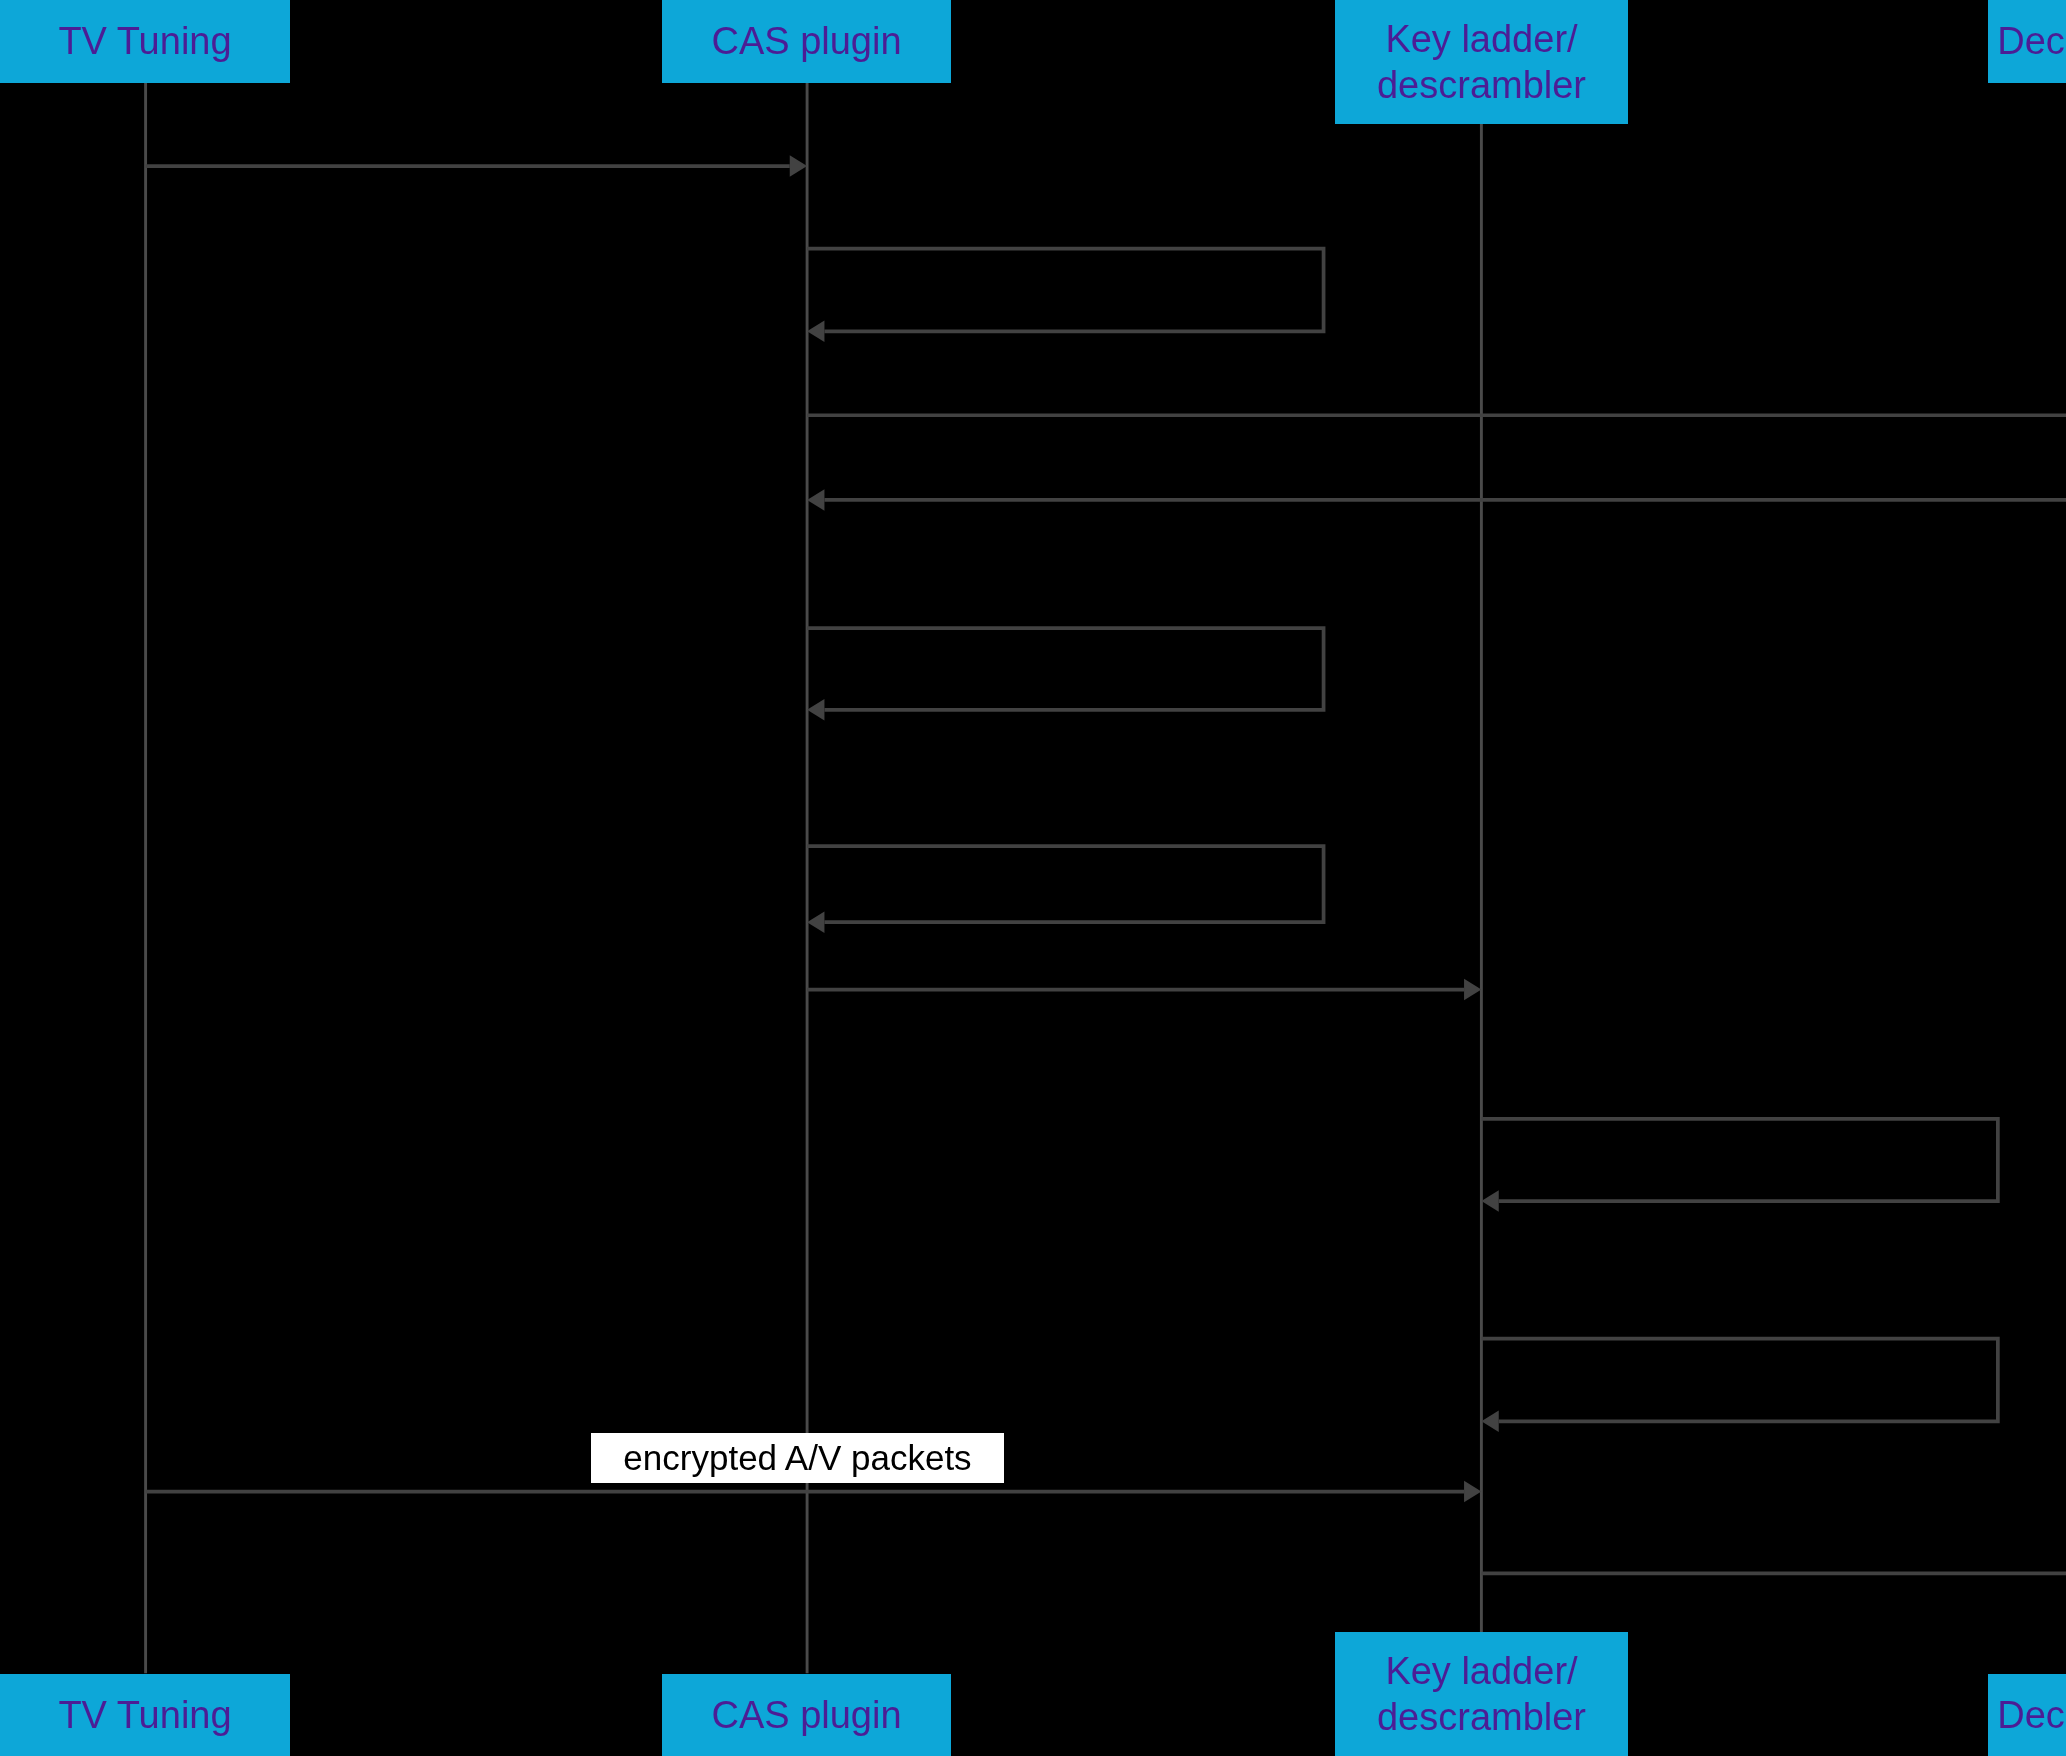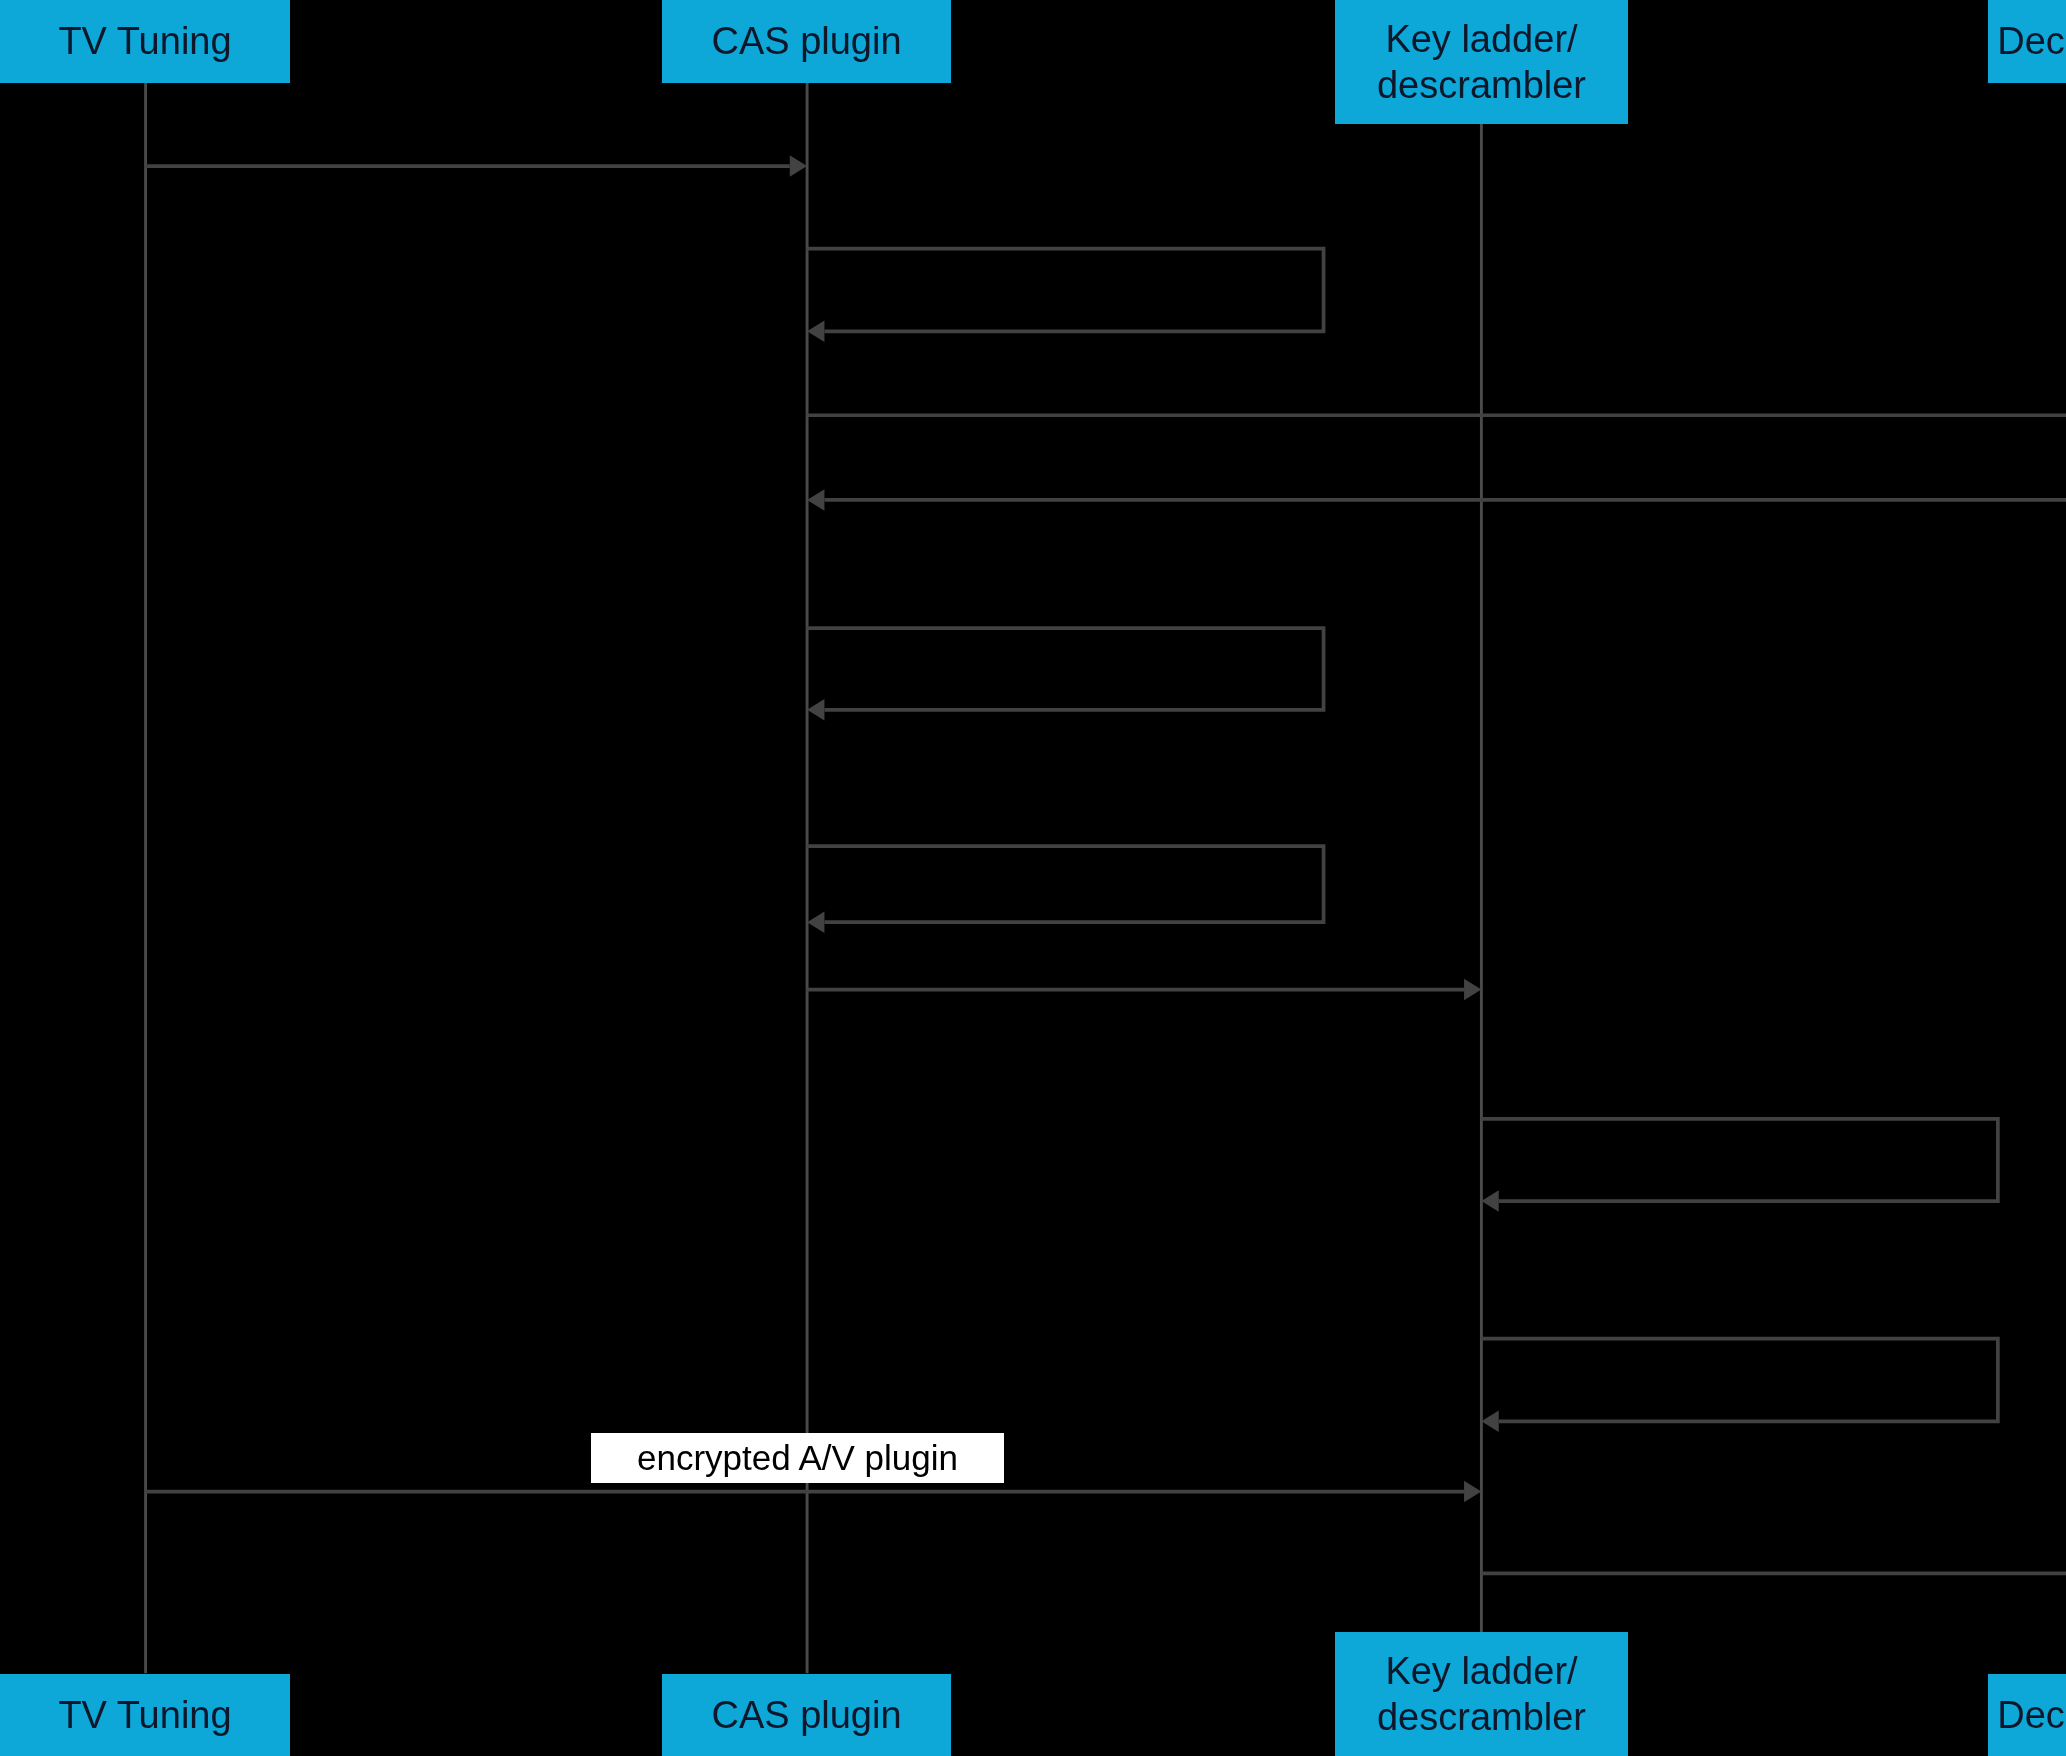--- a/index.html
+++ b/index.html
@@ -12,21 +12,21 @@
     font-family: "Liberation Sans", sans-serif;
   }
   #diagram-canvas {
     position: absolute;
     left: 0; top: 0;
     width: 2662px; height: 1756px;
   }
   .actor {
     position: absolute;
     background: #0da7d8;
-    color: #0f172a;
+    color: #4c1d95;
     display: flex;
     align-items: center;
     justify-content: center;
     text-align: center;
     font-size: 38px;
     line-height: 1.22;
     white-space: pre-line;
     font-weight: 400;
   }
   
@@ -96,16 +96,16 @@
   <div class="actor a-kl-top">Key ladder/
 descrambler</div>
   <div class="actor a-decode-top">Decode, display</div>
 
   <div class="actor a-tv-bot">TV Tuning</div>
   <div class="actor a-cas-bot">CAS plugin</div>
   <div class="actor a-kl-bot">Key ladder/
 descrambler</div>
   <div class="actor a-decode-bot">Decode, display</div>
 
-  <div class="msg-label">encrypted A/V plugin</div>
+  <div class="msg-label">encrypted A/V packets</div>
 
 </div>
 
 
 </body></html>

